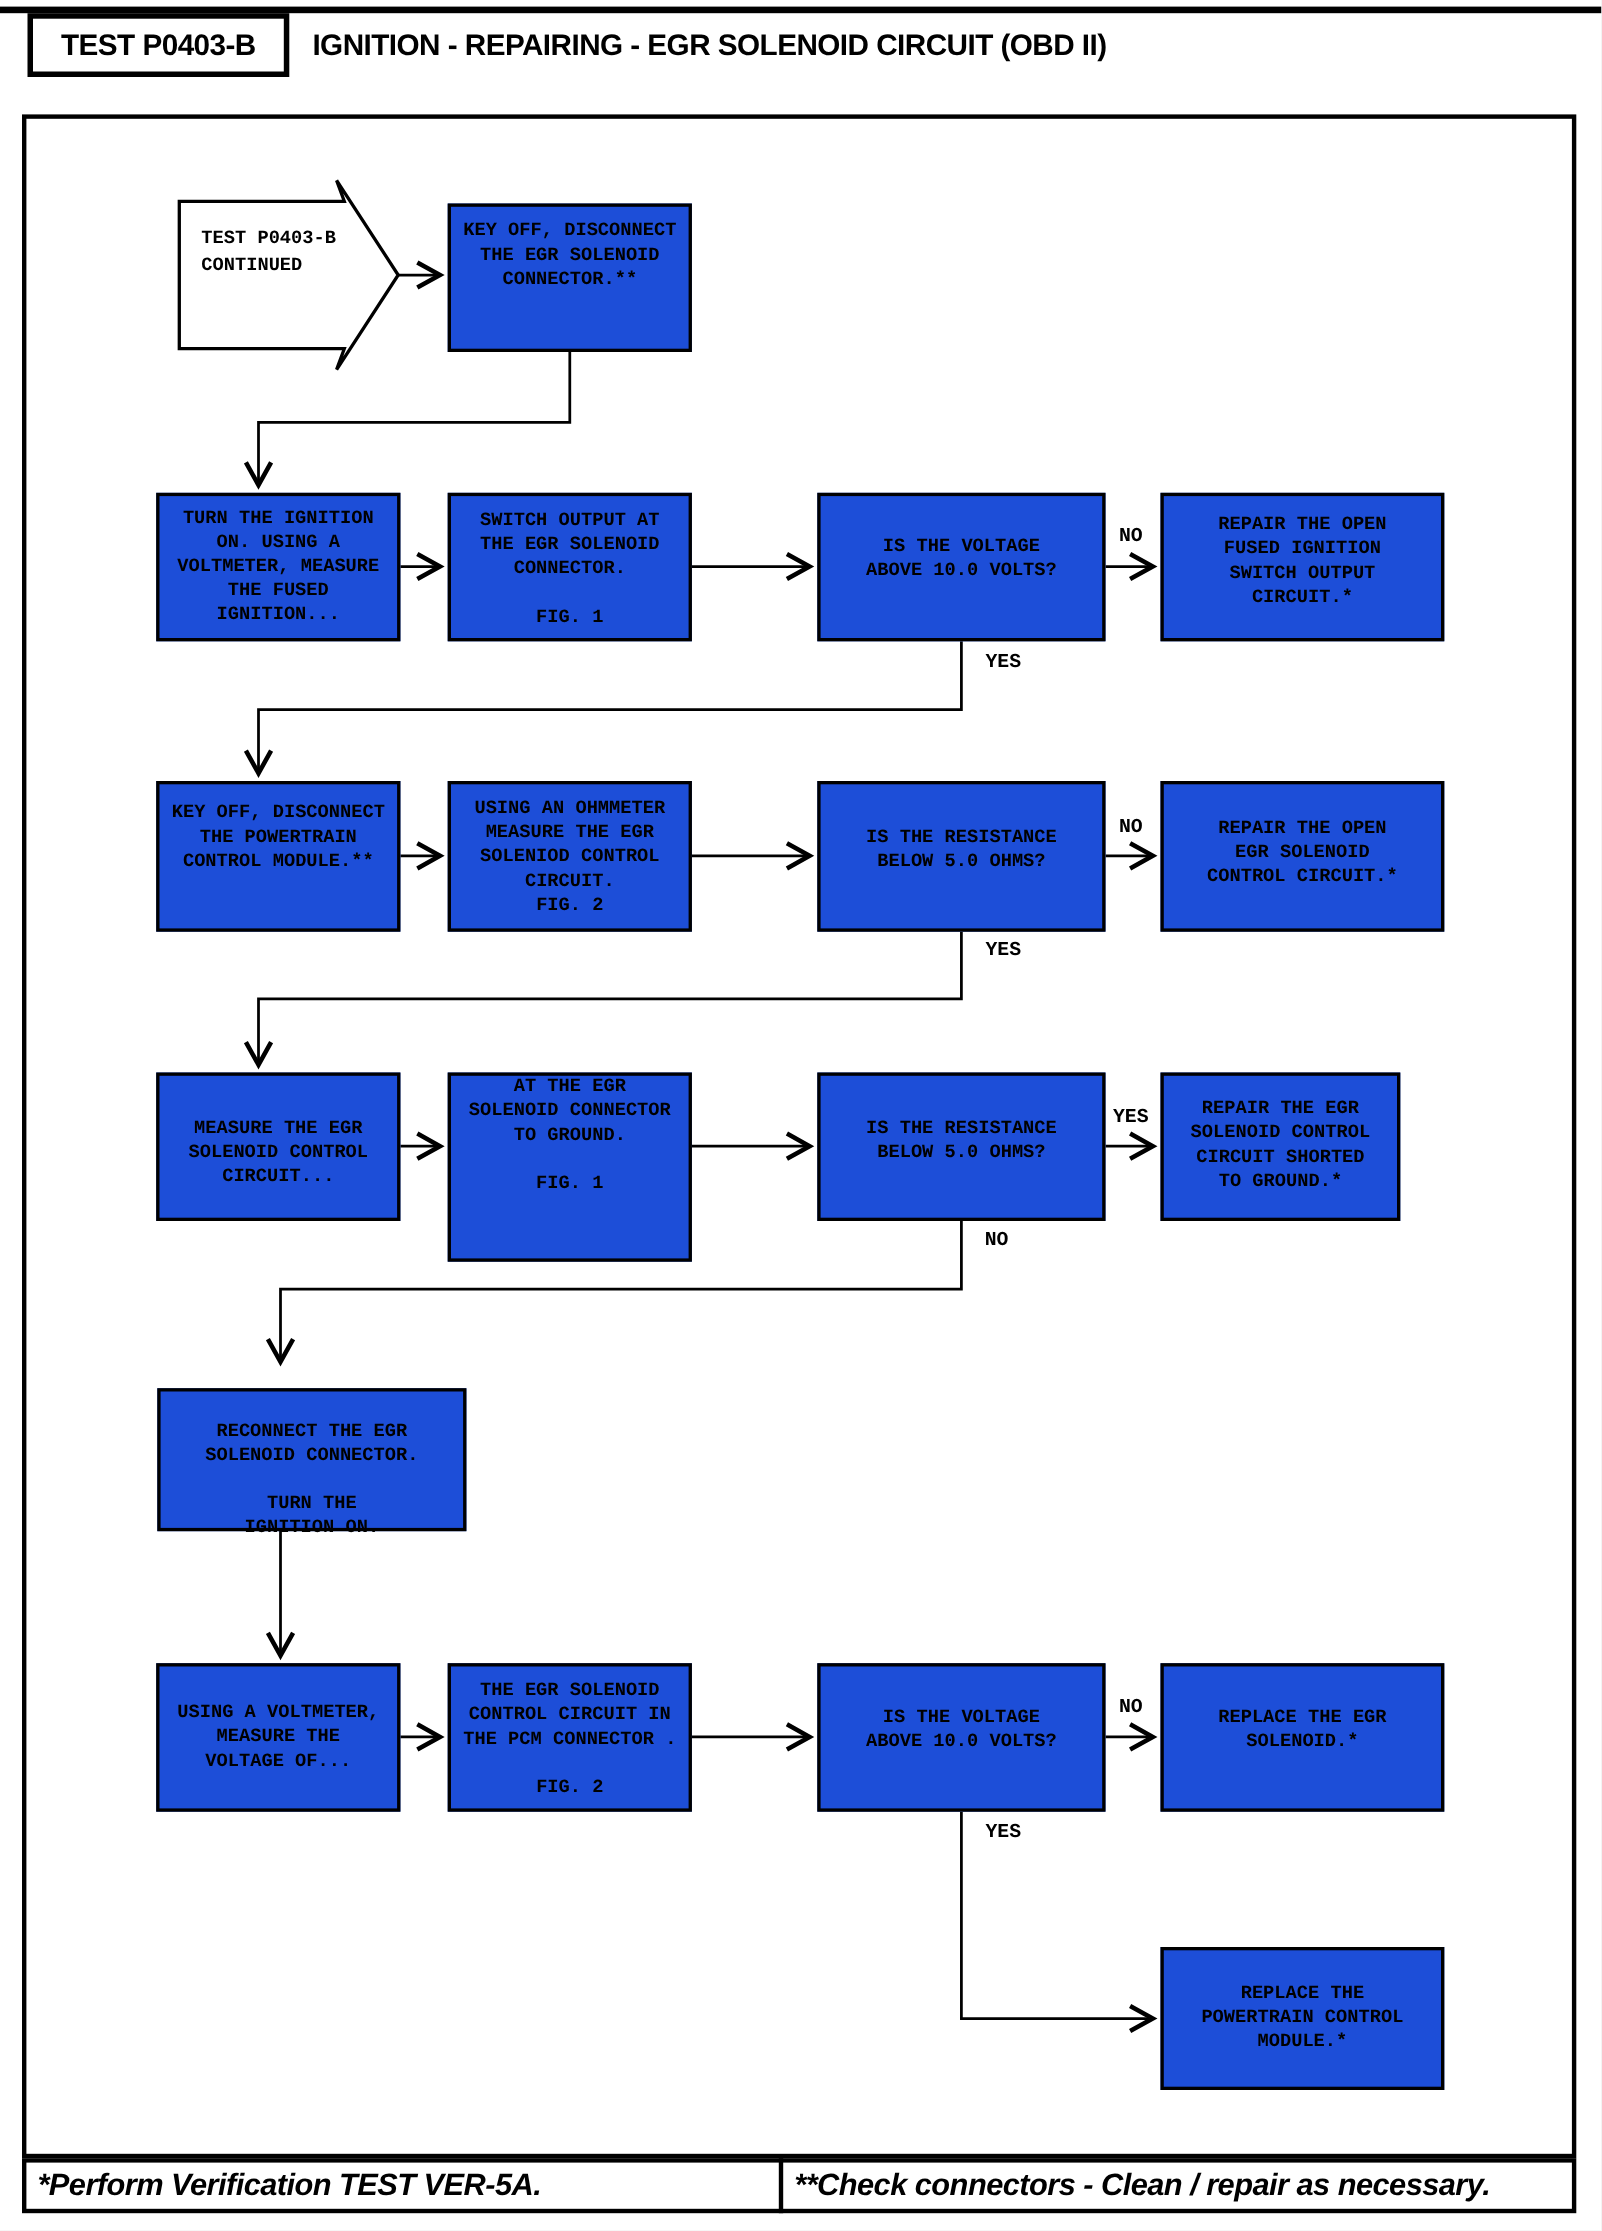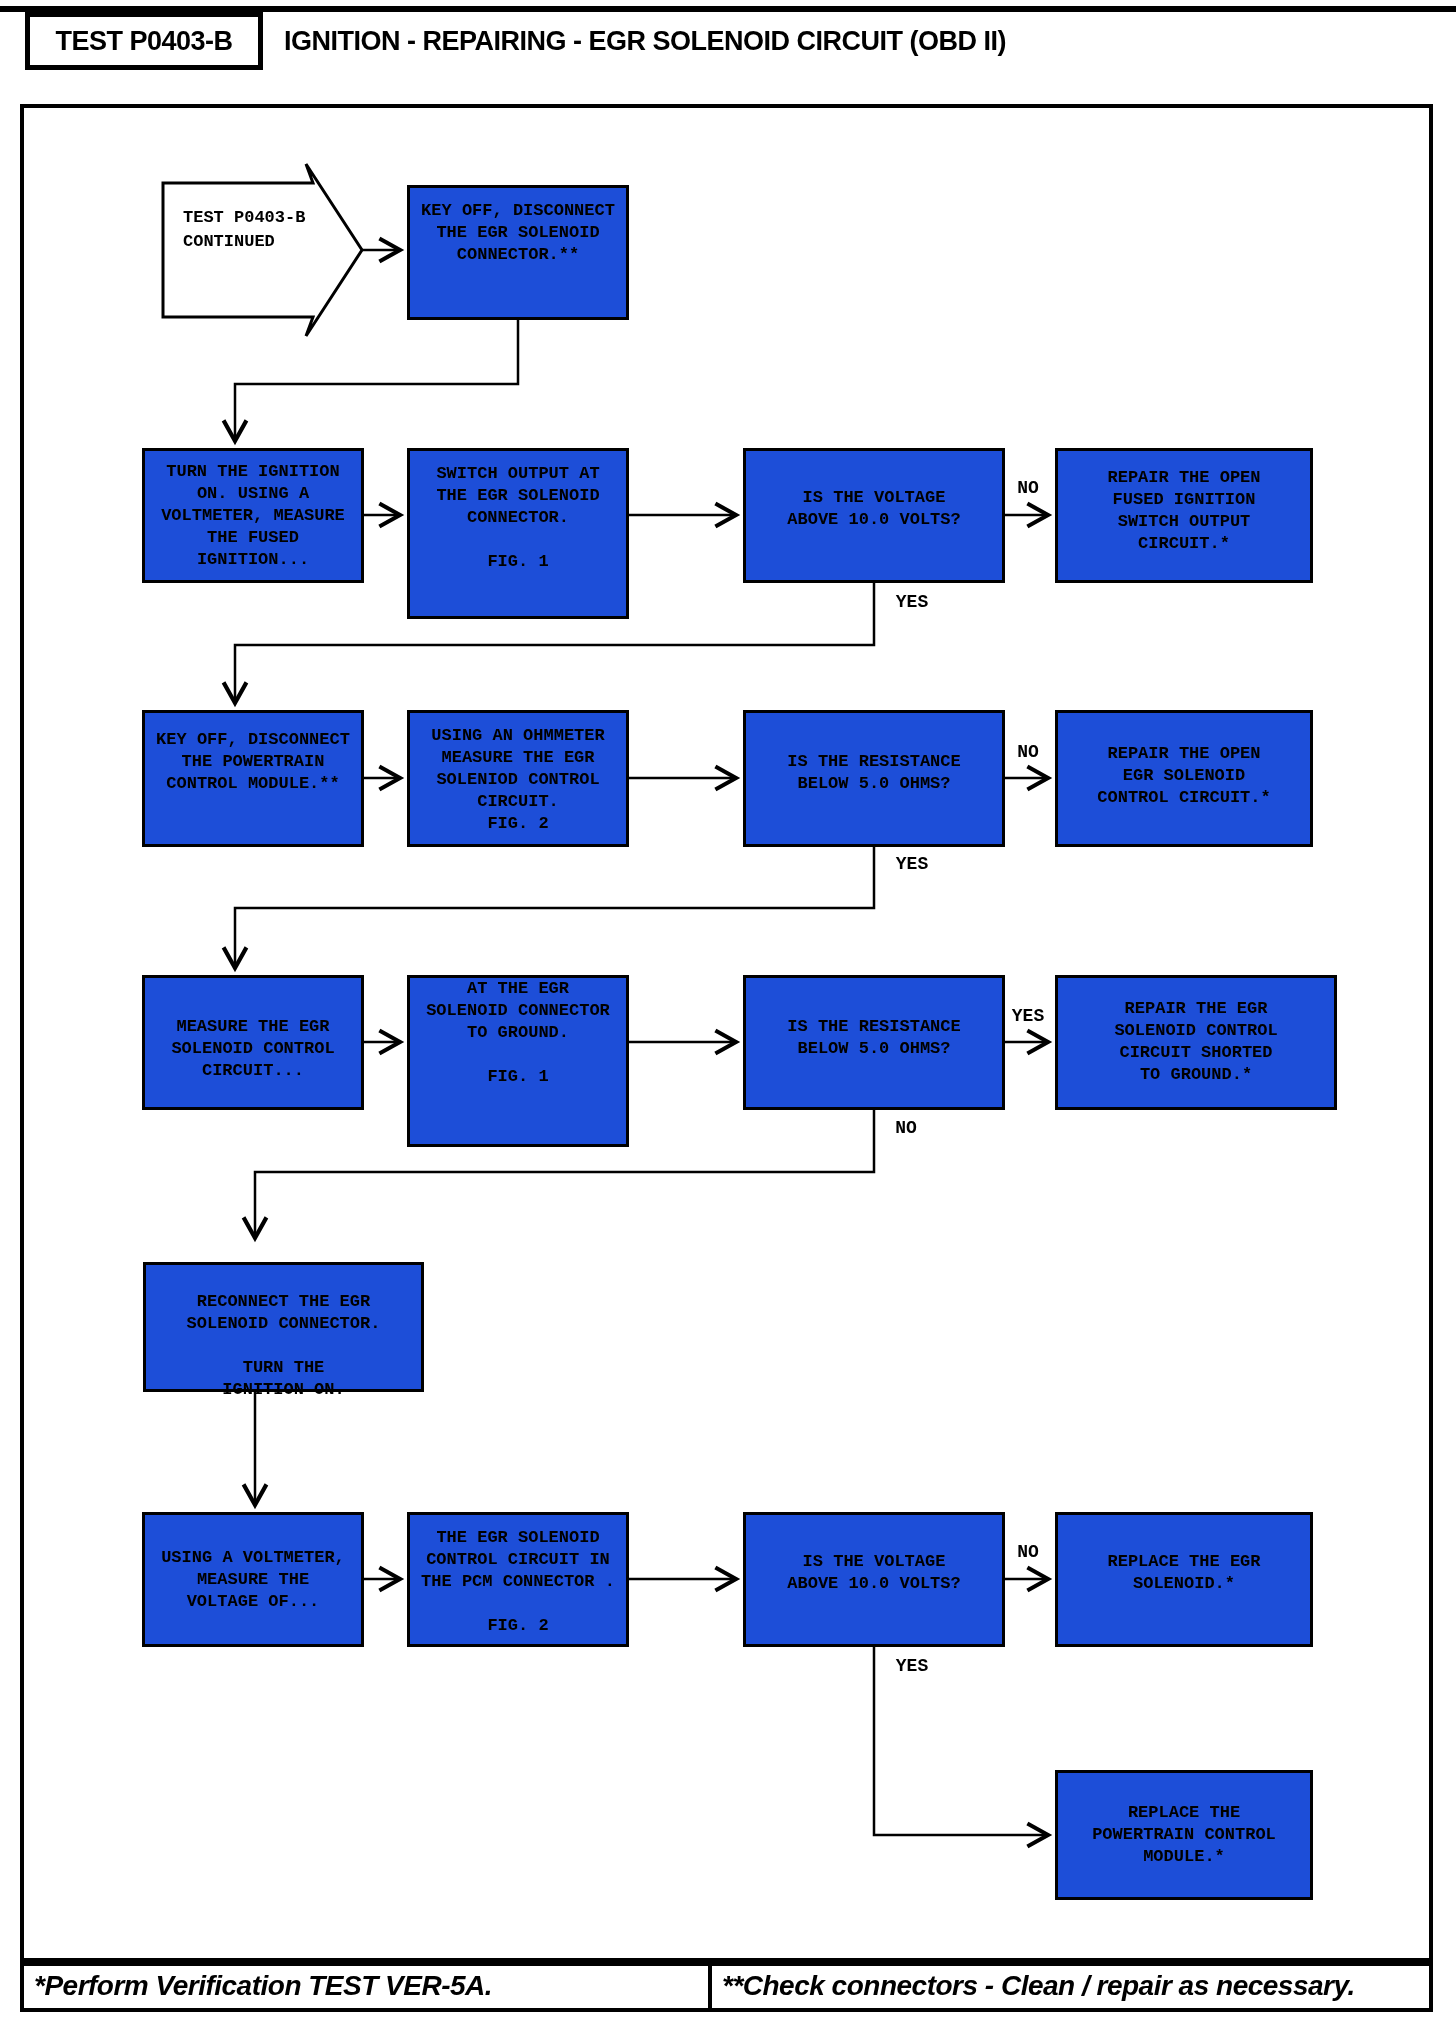--- a/index.html
+++ b/index.html
@@ -80,21 +80,21 @@
 
   <div class="box top" style="left:407px;top:185px;width:222px;height:135px;padding-top:12px;">KEY OFF, DISCONNECT
 THE EGR SOLENOID
 CONNECTOR.**</div>
 
   <div class="box" style="left:142px;top:448px;width:222px;height:135px;">TURN THE IGNITION
 ON. USING A
 VOLTMETER, MEASURE
 THE FUSED
 IGNITION...</div>
-  <div class="box top" style="left:407px;top:448px;width:222px;height:171px;padding-top:12px;">SWITCH OUTPUT AT
+  <div class="box top" style="left:407px;top:448px;width:222px;height:135px;padding-top:12px;">SWITCH OUTPUT AT
 THE EGR SOLENOID
 CONNECTOR.
 
 FIG. 1</div>
   <div class="box top" style="left:743px;top:448px;width:262px;height:135px;padding-top:36px;">IS THE VOLTAGE
 ABOVE 10.0 VOLTS?</div>
   <div class="box top" style="left:1055px;top:448px;width:258px;height:135px;padding-top:16px;">REPAIR THE OPEN
 FUSED IGNITION
 SWITCH OUTPUT
 CIRCUIT.*</div>
@@ -120,21 +120,21 @@
   <div class="box top" style="left:142px;top:975px;width:222px;height:135px;padding-top:38px;">MEASURE THE EGR
 SOLENOID CONTROL
 CIRCUIT...</div>
   <div class="box top" style="left:407px;top:975px;width:222px;height:172px;">AT THE EGR
 SOLENOID CONNECTOR
 TO GROUND.
 
 FIG. 1</div>
   <div class="box top" style="left:743px;top:975px;width:262px;height:135px;padding-top:38px;">IS THE RESISTANCE
 BELOW 5.0 OHMS?</div>
-  <div class="box top" style="left:1055px;top:975px;width:282px;height:135px;padding-top:20px;">REPAIR THE EGR
+  <div class="box top" style="left:1055px;top:975px;width:218px;height:135px;padding-top:20px;">REPAIR THE EGR
 SOLENOID CONTROL
 CIRCUIT SHORTED
 TO GROUND.*</div>
   <div class="lbl" style="left:1000px;top:1006px;width:56px;">YES</div>
   <div class="lbl" style="left:882px;top:1118px;width:48px;">NO</div>
 
   <div class="box top" style="left:143px;top:1262px;width:281px;height:130px;padding-top:26px;">RECONNECT THE EGR
 SOLENOID CONNECTOR.
 
 TURN THE

